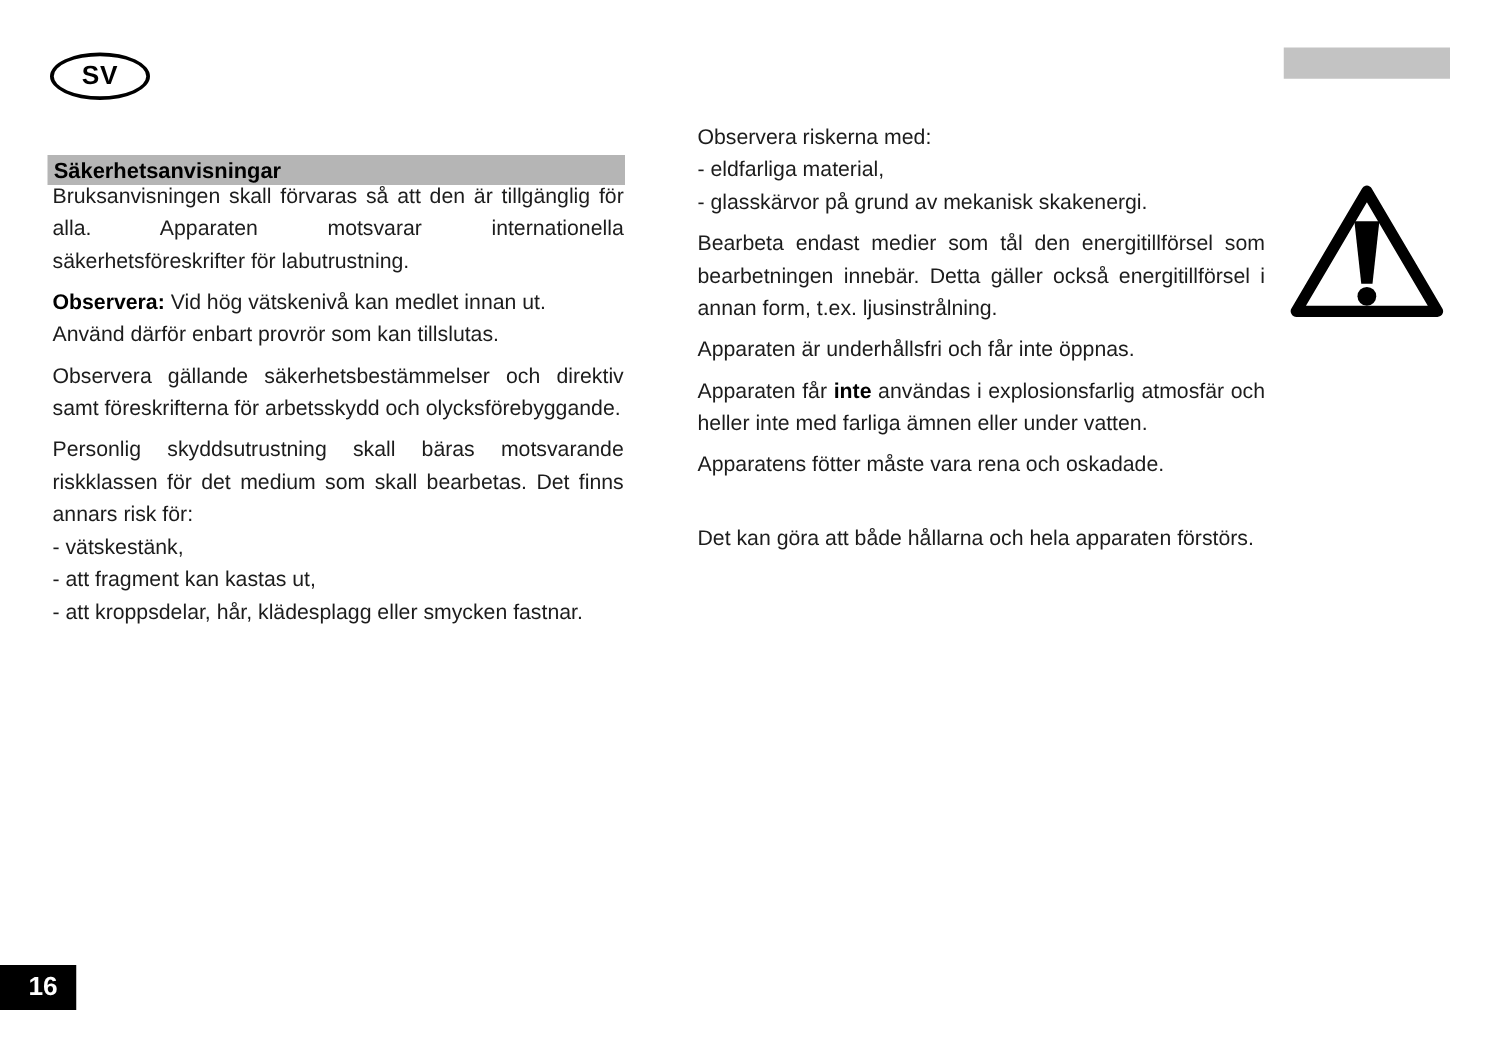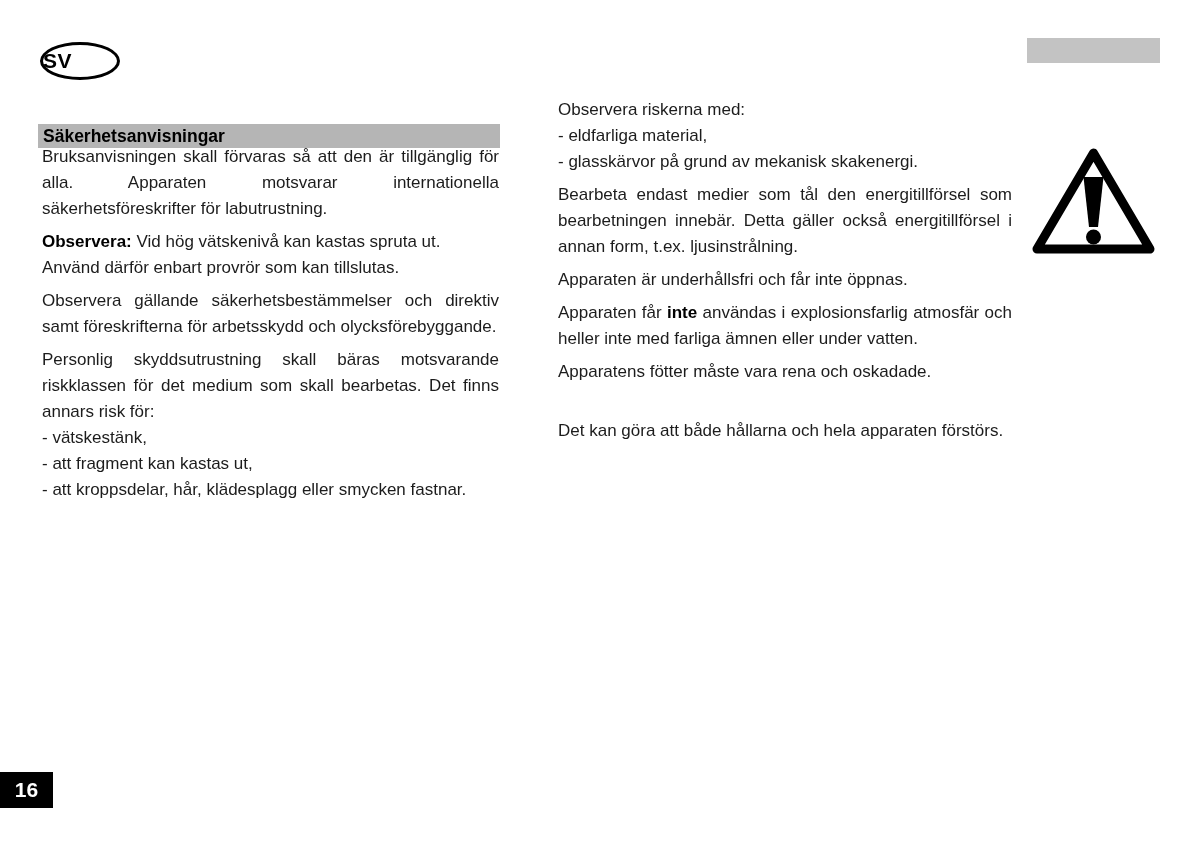--- a/index.html
+++ b/index.html
@@ -11,21 +11,21 @@
     position: relative;
     overflow: hidden;
   }
 
   
   .sv-badge {
     position: absolute; left: 40px; top: 42px;
     width: 74px; height: 32px;
     border: 3px solid #000;
     border-radius: 50%;
-    display: flex; align-items: center; justify-content: flex-start;
+    display: flex; align-items: center; justify-content: center;
     font-weight: bold; font-size: 21px; color: #000;
     letter-spacing: 0.5px;
   }
 
   
   .top-right-bar {
     position: absolute; left: 1027px; top: 38px;
     width: 133px; height: 25px;
     background: #c3c3c3;
   }
@@ -79,21 +79,21 @@
 
 <div class="top-right-bar" style="background: rgb(195, 195, 195);"></div>
 
 <div class="section-header" style="background: rgb(181, 181, 181);">
   <span>Säkerhetsanvisningar</span>
 </div>
 
 <div class="col col-left">
   <p>Bruksanvisningen skall förvaras så att den är tillgänglig för alla. Apparaten motsvarar internationella säkerhetsföreskrifter för labutrustning.</p>
   <p>
-    <b class="inline-bold">Observera:</b><span> Vid hög vätskenivå kan kastas spruta ut.</span><br>
+    <b class="inline-bold">Observera:</b><span> Vid hög vätskenivå kan medlet innan ut.</span><br>
     <span>Använd därför enbart provrör som kan tillslutas.</span>
   </p>
   <p>Observera gällande säkerhetsbestämmelser och direktiv samt föreskrifterna för arbetsskydd och olycksförebyggande.</p>
   <p>
     <span>Personlig skyddsutrustning skall bäras motsvarande riskklassen för det medium som skall bearbetas. Det finns annars risk för:</span>
     <span class="list-line">- vätskestänk,</span>
     <span class="list-line">- att fragment kan kastas ut,</span>
     <span class="list-line">- att kroppsdelar, hår, klädesplagg eller smycken fastnar.</span>
   </p>
 </div>
@@ -115,15 +115,15 @@
     <span>Det kan göra att både hållarna och hela apparaten förstörs.</span>
   </p>
 </div>
 
 <svg class="warning-icon" viewBox="0 0 127 112" xmlns="http://www.w3.org/2000/svg">
   <path d="M63.5 8 L120 104 L7 104 Z" fill="none" stroke="#000" stroke-width="9" stroke-linejoin="round"></path>
   <path d="M53.5 32 L73.5 32 L68 82 L59 82 Z" fill="#000"></path>
   <circle cx="63.5" cy="92" r="7.5" fill="#000"></circle>
 </svg>
 
-<div class="page-num" style="background: rgb(0, 0, 0); color: rgb(255, 255, 255);">
+<div class="page-num" style="background: rgb(0, 0, 0); color: rgb(255, 255, 255); padding-left: 8px;">
   <span>16</span>
 </div>
 
 </body></html>

